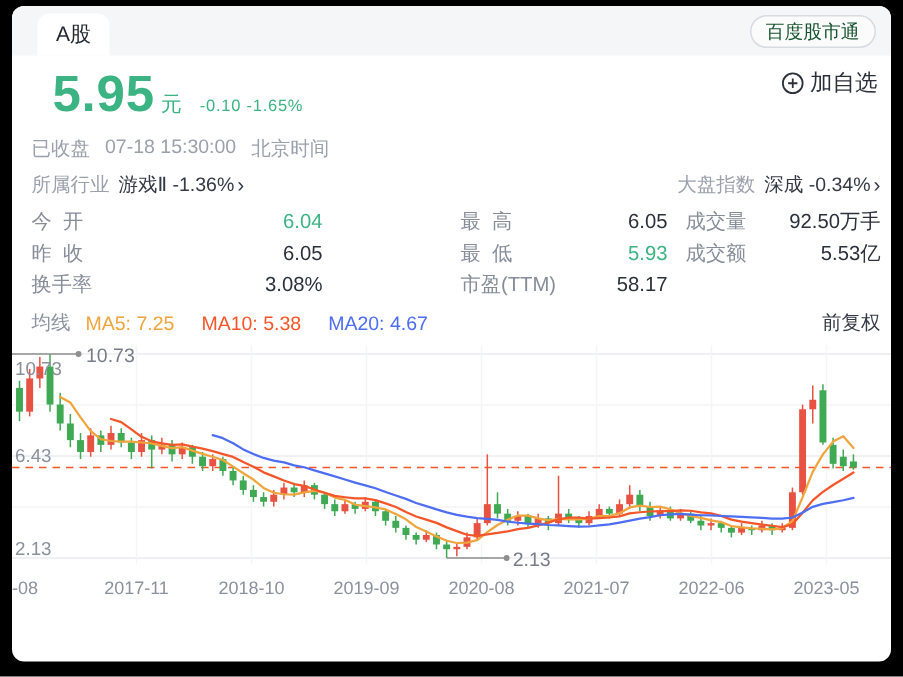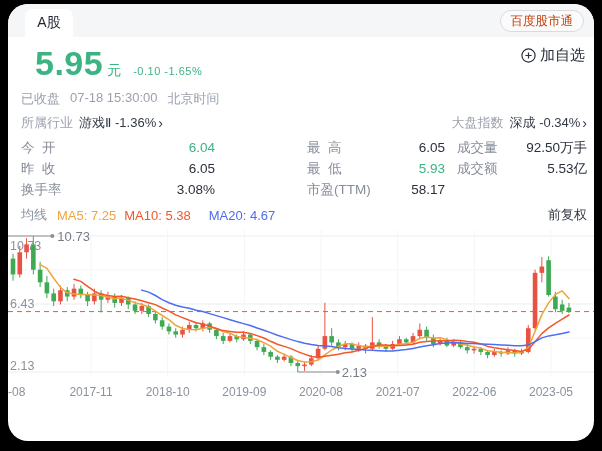--- a/index.html
+++ b/index.html
@@ -3,34 +3,34 @@
 <meta charset="utf-8">
 <style>
   html,body{margin:0;padding:0;}
   body{
     width:602px;height:451px;background:#000;overflow:hidden;
     font-family:"Liberation Sans","DejaVu Sans",sans-serif;
     -webkit-font-smoothing:antialiased;
   }
   .window{
     position:absolute;left:8px;top:4px;width:586px;height:437px;
-    background:#fff;border-radius:20px;overflow:hidden;
+    background:#fff;border-radius:8px;overflow:hidden;
   }
   
   .tabbar{height:33px;background:#f5f6f8;position:relative;}
   .stock-tab{
     position:absolute;left:17px;bottom:0;height:28px;width:48px;
     background:#fff;border-radius:8px 8px 0 0;
     display:flex;align-items:center;justify-content:center;
     font-size:14px;color:#1f2430;
   }
   .brand-badge{
     position:absolute;right:10px;top:6px;height:20px;padding:0 10px;
     border:1px solid #d8dbe0;border-radius:12px;background:#fbfbfc;
-    display:flex;align-items:center;font-size:12.5px;color:#c2410c;
+    display:flex;align-items:center;font-size:12.5px;color:#14532d;
   }
   .content{padding:0 7px 0 13px;}
   
   .price-row{position:relative;margin-top:6px;height:40px;}
   .price-main{position:absolute;left:14px;bottom:0;display:flex;align-items:baseline;color:#3cb383;}
   .price-big{font-size:34px;font-weight:bold;letter-spacing:0.5px;}
   .price-unit{font-size:14px;margin-left:4px;}
   .price-chg{font-size:11px;margin-left:12px;letter-spacing:0.5px;}
   .add-watch{
     position:absolute;right:2px;top:3px;display:flex;align-items:center;
@@ -59,21 +59,21 @@
   .ptab{
     flex:1;height:27px;background:#f4f5f7;border-radius:4px;
     display:flex;align-items:center;justify-content:center;
     font-size:13.5px;color:#3c4350;cursor:pointer;
   }
   .ptab.active{color:#111;font-weight:bold;}
   
   .ma-row{display:flex;align-items:center;margin-top:9px;font-size:13px;}
   .ma-label{color:#8a93a0;}
   .ma5{color:#f0a43c;margin-left:10px;}
-  .ma10{color:#f4562a;margin-left:8px;}
+  .ma10{color:#f4562a;margin-left:18px;}
   .ma20{color:#4d6df2;margin-left:18px;}
   .adjust{margin-left:auto;color:#343a45;}
   
   .chart-wrap{margin-top:2px;}
 </style>
 </head>
 <body>
 
 <div class="window">
 

